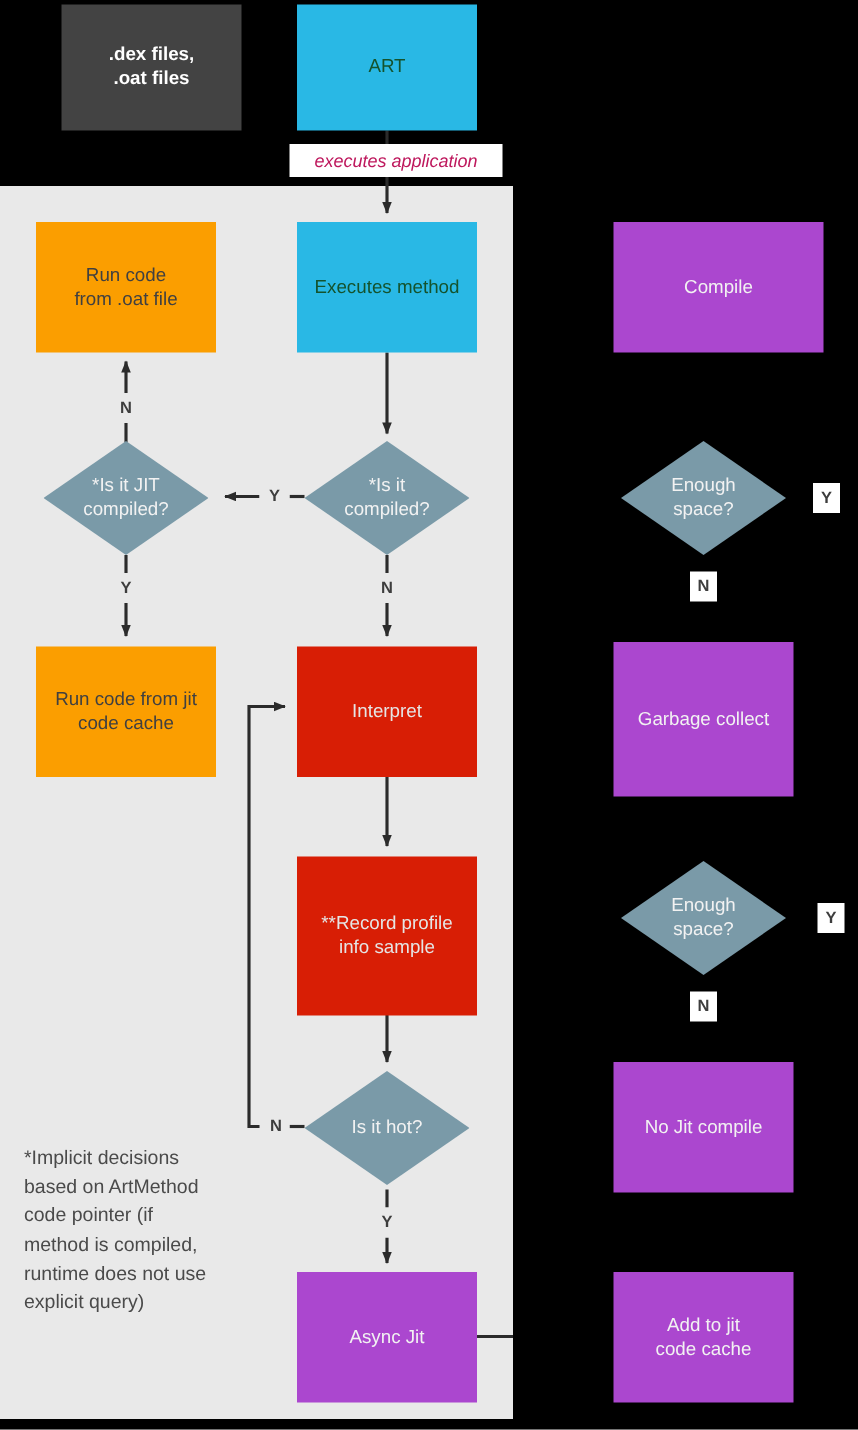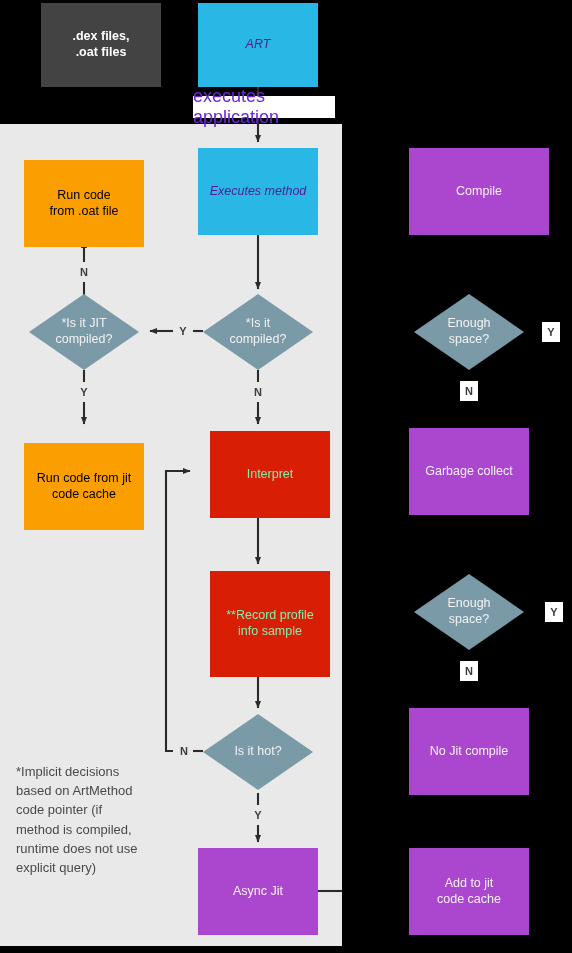--- a/index.html
+++ b/index.html
@@ -20,35 +20,36 @@
     position:absolute;
     display:flex;align-items:center;justify-content:center;
     text-align:center;
     line-height:1.25;
     font-size:12.5px;
     box-sizing:border-box;
     padding:2px 4px;
     white-space:pre-line;
   }
   .box{}
-  .blue{background:#29b8e5;color:#4c1d95;font-style:italic;}
-  .orange{background:#fb9e00;color:#000000;margin-top:12px;}
-  .red{background:#d81e05;color:#86efac;margin-left:12px;}
+  .blue{background:#29b8e5;color:#14532d;}
+  .orange{background:#fb9e00;color:#404040;}
+  .red{background:#d81e05;color:#e5e5e5;}
   .purple{background:#ab47cf;color:#f2f2f2;}
   .dark{background:#434343;color:#ffffff;font-weight:bold;}
   .diamond{
     background:#7a9aa8;color:#f2f2f2;
     clip-path:polygon(50% 0,100% 50%,50% 100%,0 50%);
   }
   .labelbox{
     position:absolute;
-    background:#ffffff;color:#6d28d9;
+    background:#ffffff;color:#be185d;
     display:flex;align-items:center;justify-content:center;
-    font-size:18px;
+    font-size:12px;
     box-sizing:border-box;
+    font-style:italic;
   }
   .yn{
     position:absolute;
     color:#3d3d3d;
     font-size:11px;font-weight:bold;
     display:flex;align-items:center;justify-content:center;
   }
   .yn.onpanel{background:#e9e9e9;}
   .yn.onblack{background:#ffffff;}
   .note{
@@ -142,21 +143,21 @@
   <div class="yn onpanel" style="left:250px;top:382px;width:16px;height:20px;">N</div>
 
   <div class="yn onblack" style="left:542px;top:322px;width:18px;height:20px;">Y</div>
   <div class="yn onblack" style="left:460px;top:381px;width:18px;height:20px;">N</div>
 
   <div class="node box orange" style="left:24px;top:431px;width:120px;height:87px;">Run code from jit
 code cache</div>
 
   <div class="node box red" style="left:198px;top:431px;width:120px;height:87px;">Interpret</div>
 
-  <div class="node box purple" style="left:409px;top:428px;width:120px;height:87px;">Garbage collect</div>
+  <div class="node box purple" style="left:409px;top:428px;width:120px;height:103px;">Garbage collect</div>
 
   <div class="node box red" style="left:198px;top:571px;width:120px;height:106px;">**Record profile
 info sample</div>
 
   <div class="node diamond" style="left:414px;top:574px;width:110px;height:76px;">Enough
 space?</div>
 
   <div class="yn onblack" style="left:545px;top:602px;width:18px;height:20px;">Y</div>
   <div class="yn onblack" style="left:460px;top:661px;width:18px;height:20px;">N</div>
 

